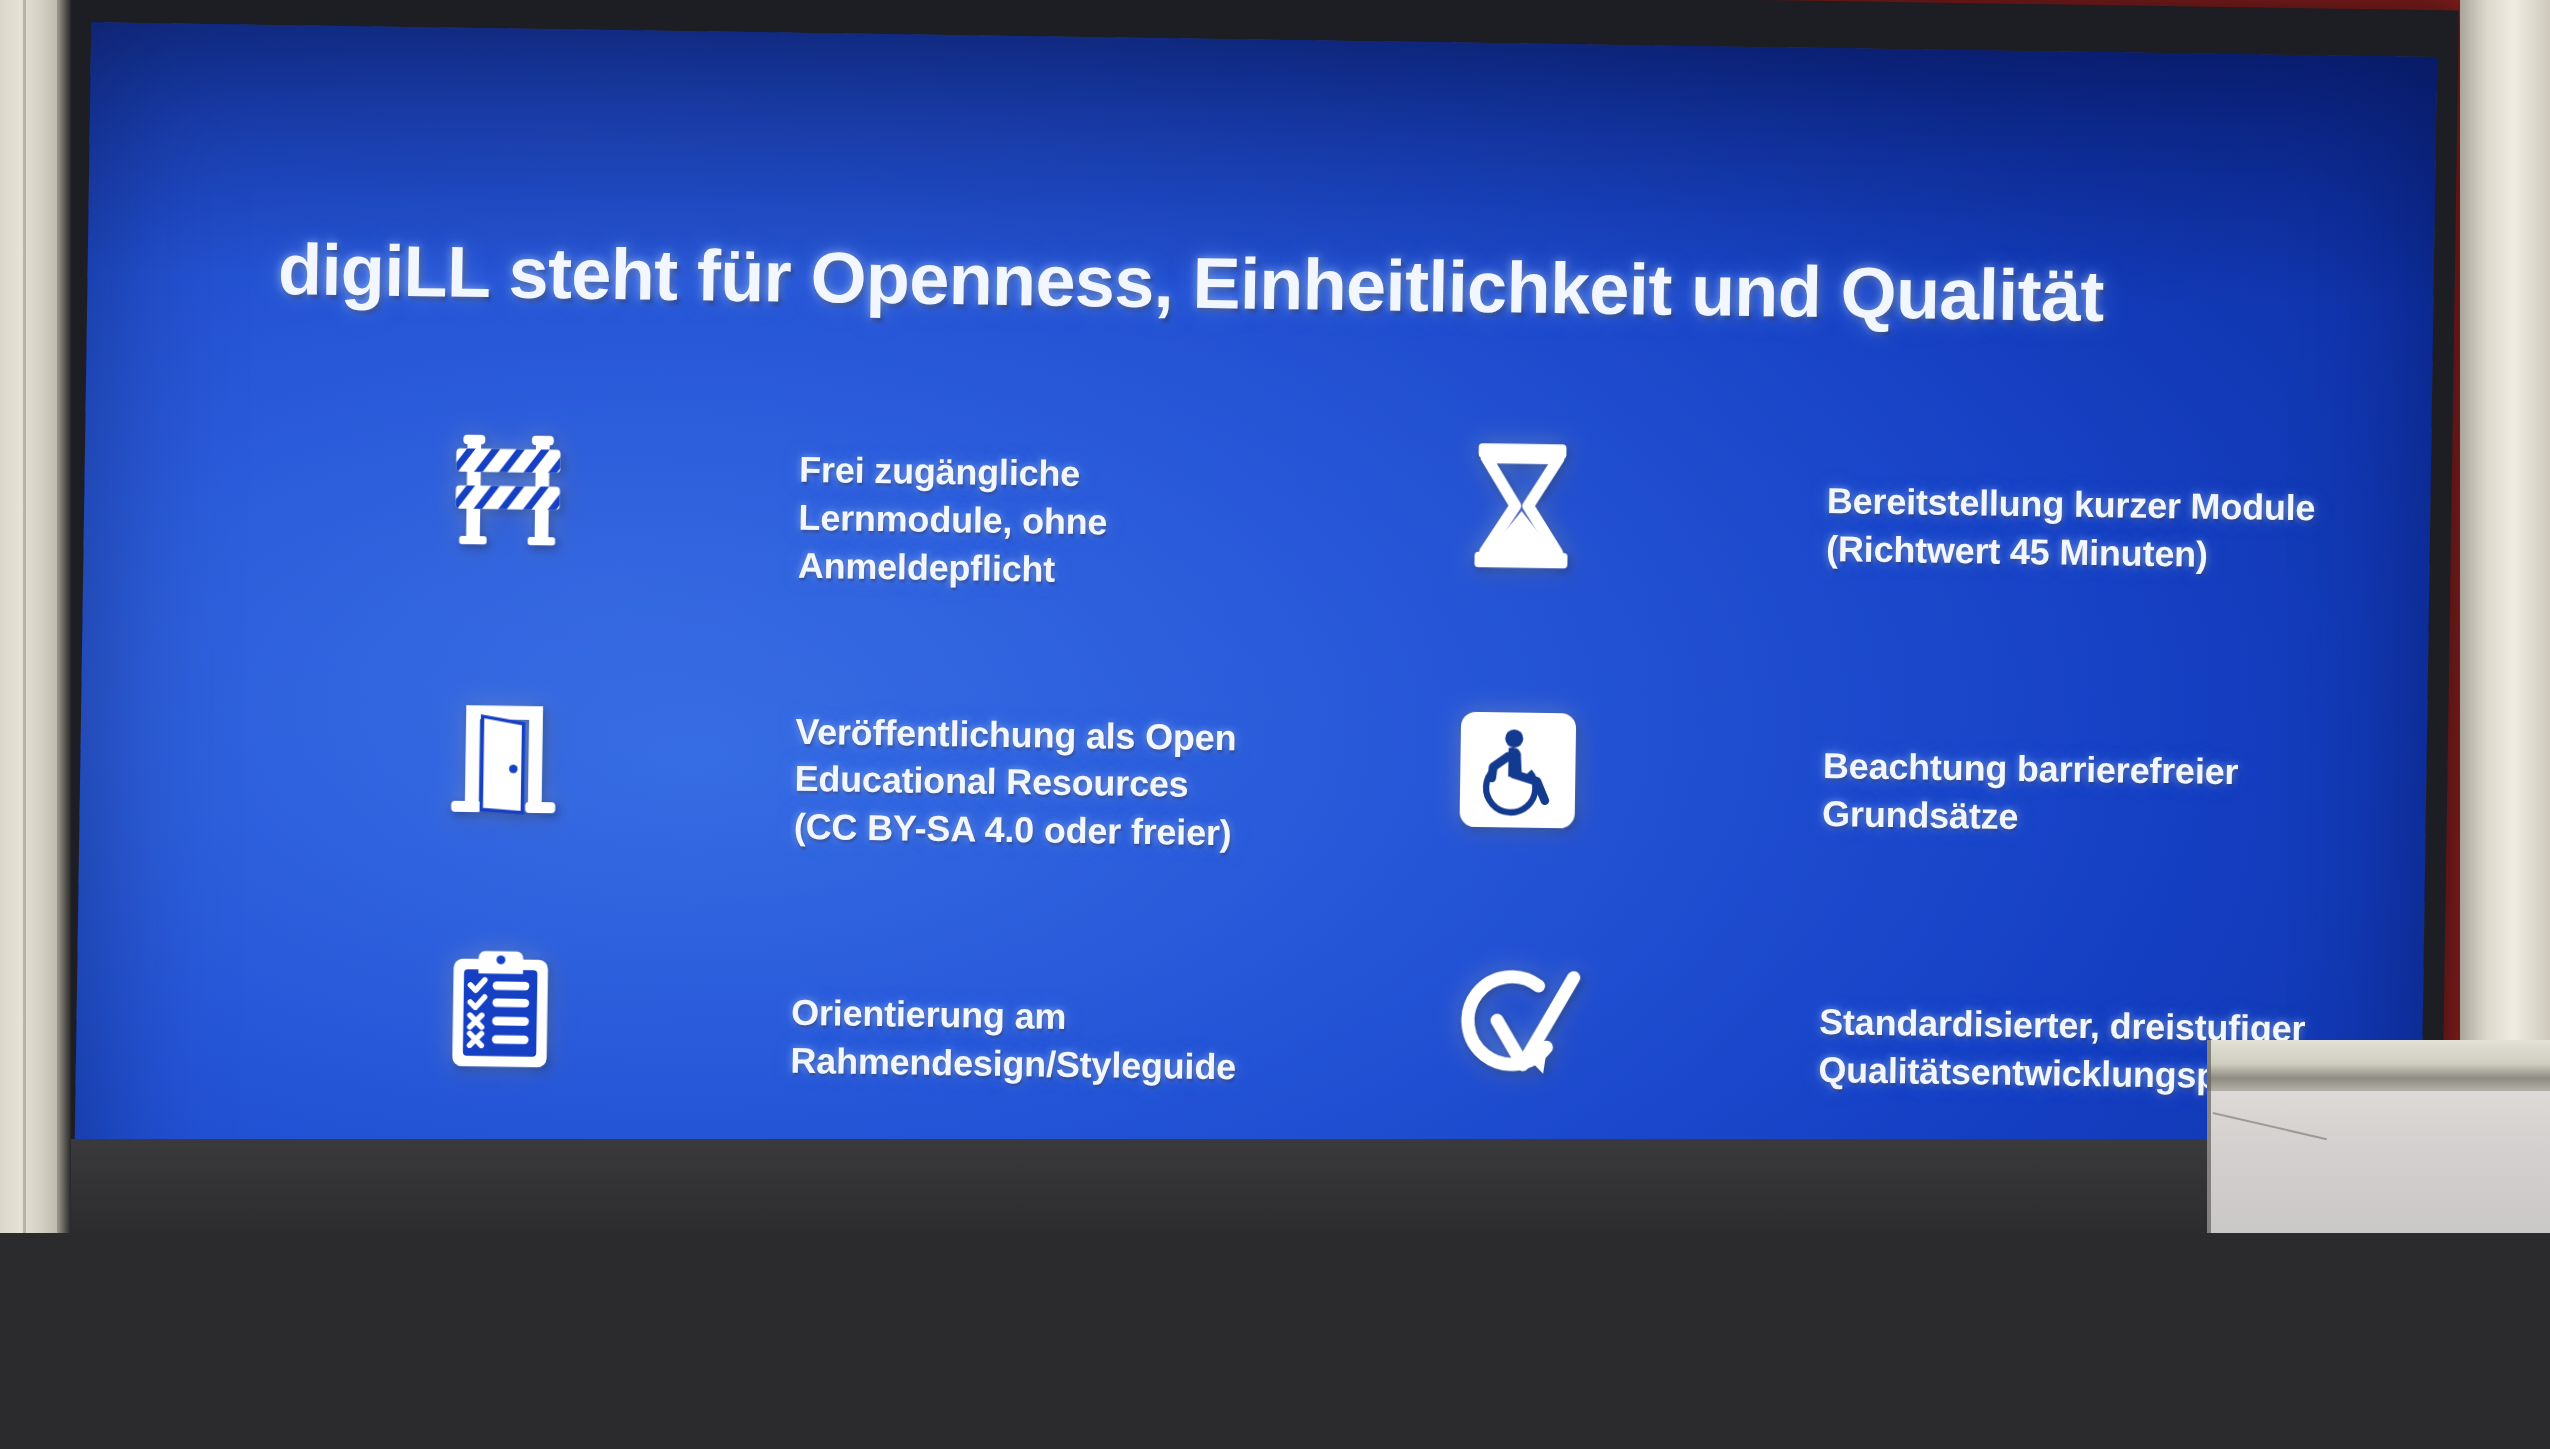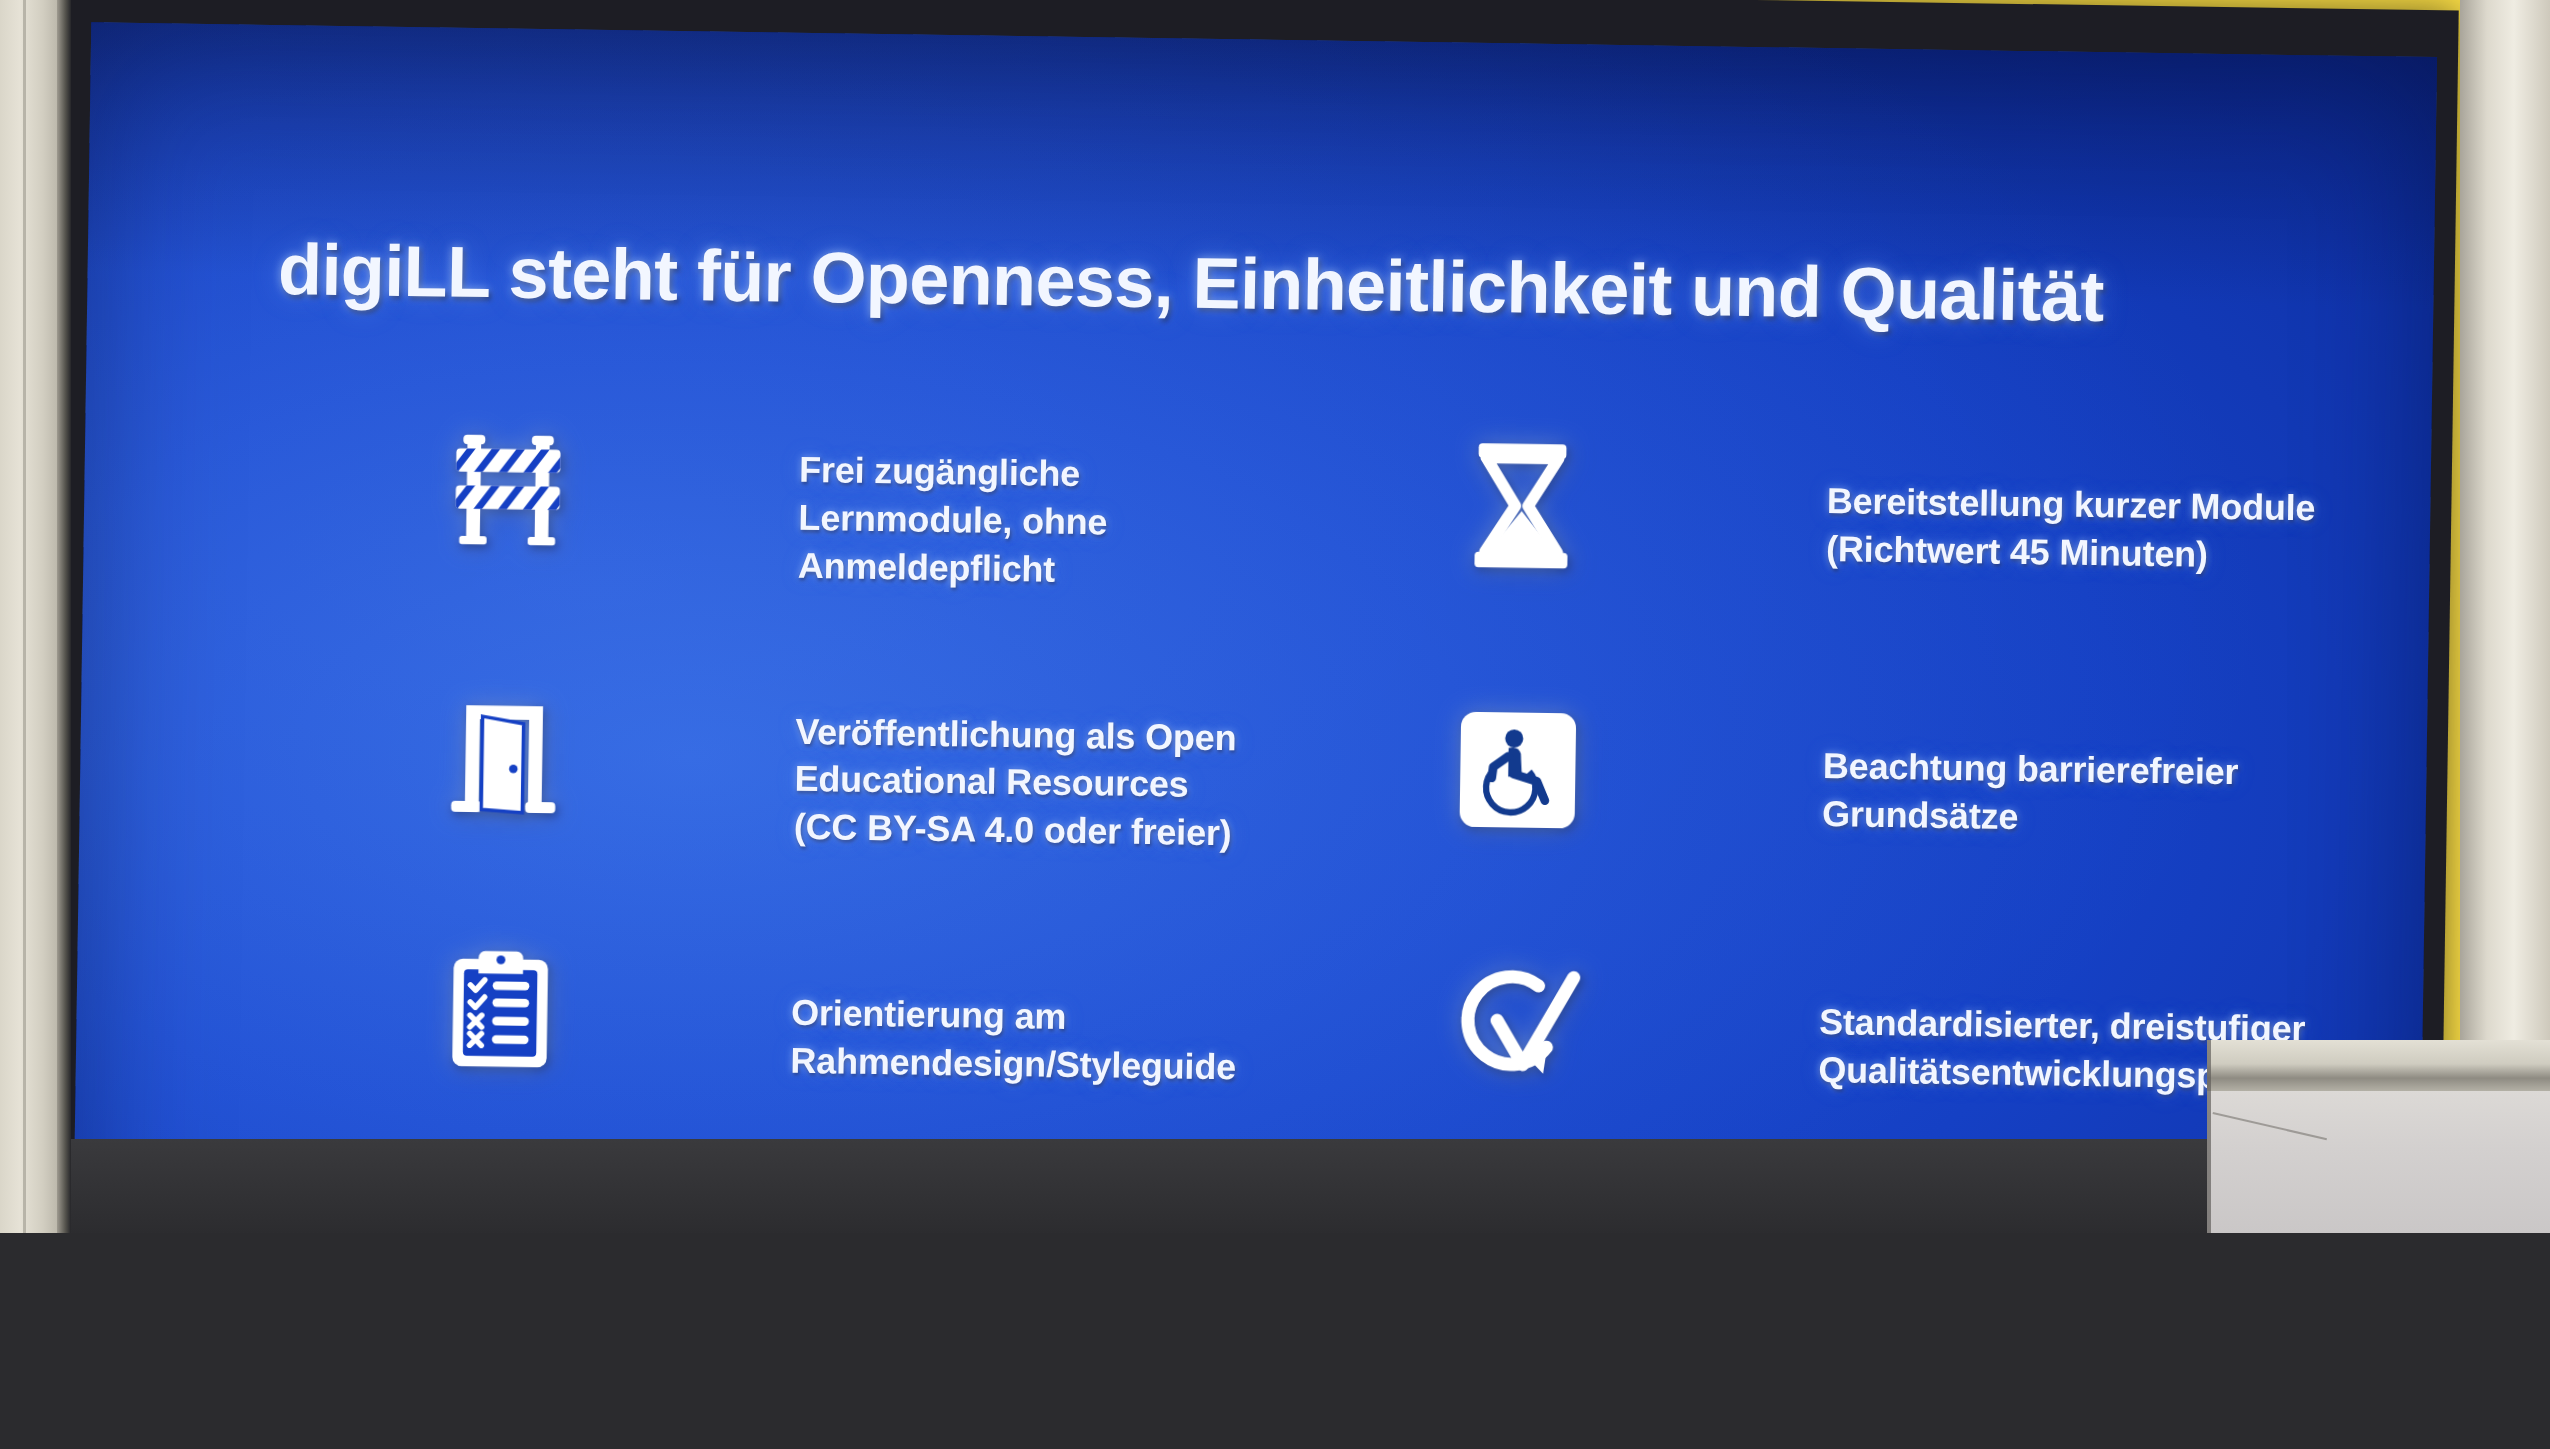--- a/index.html
+++ b/index.html
@@ -10,21 +10,21 @@
     height: 1449px;
     overflow: hidden;
     font-family: "Liberation Sans", sans-serif;
   }
 
   #scene {
     position: relative;
     width: 2550px;
     height: 1233px;
     overflow: hidden;
-    background: #fde047;
+    background: #7f1d1d;
   }
 
   
   .wall-left {
     position: absolute;
     left: 0; top: 0;
     width: 57px; height: 1449px;
     background: linear-gradient(90deg,#dad6c9 0%, #e6e2d6 35%, #d2cec1 75%, #bdb9ad 100%);
     z-index: 6;
   }

